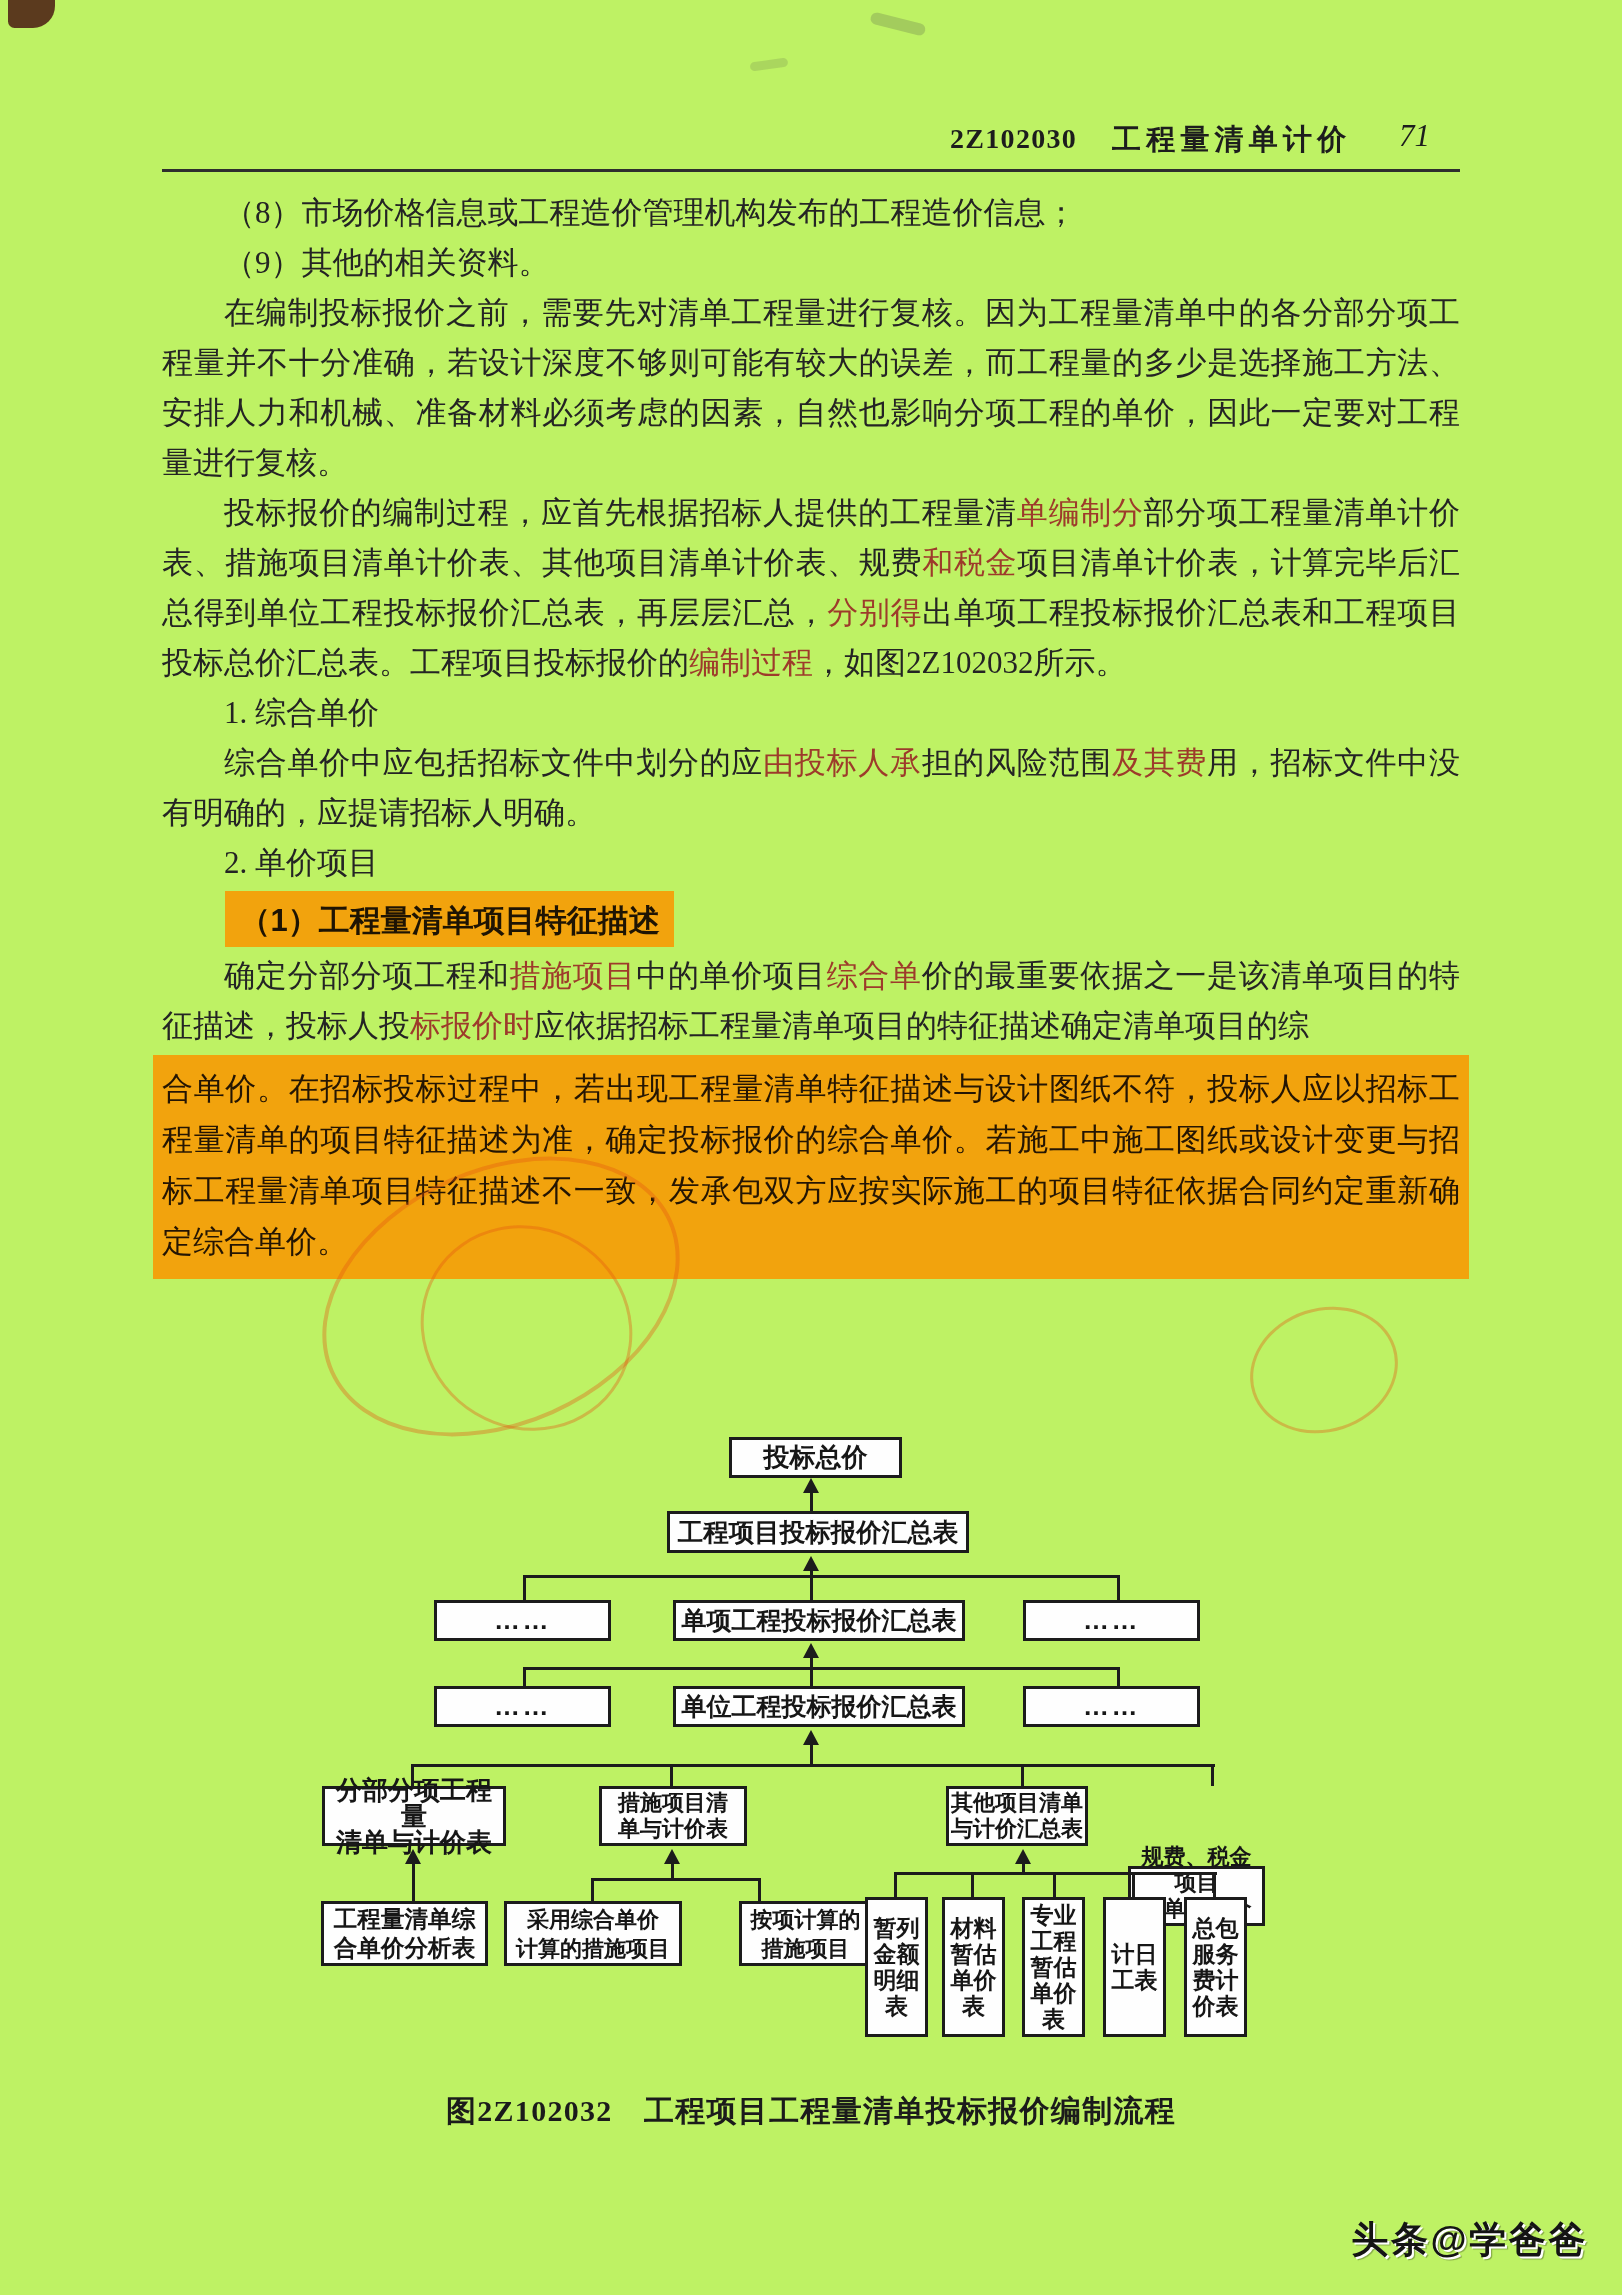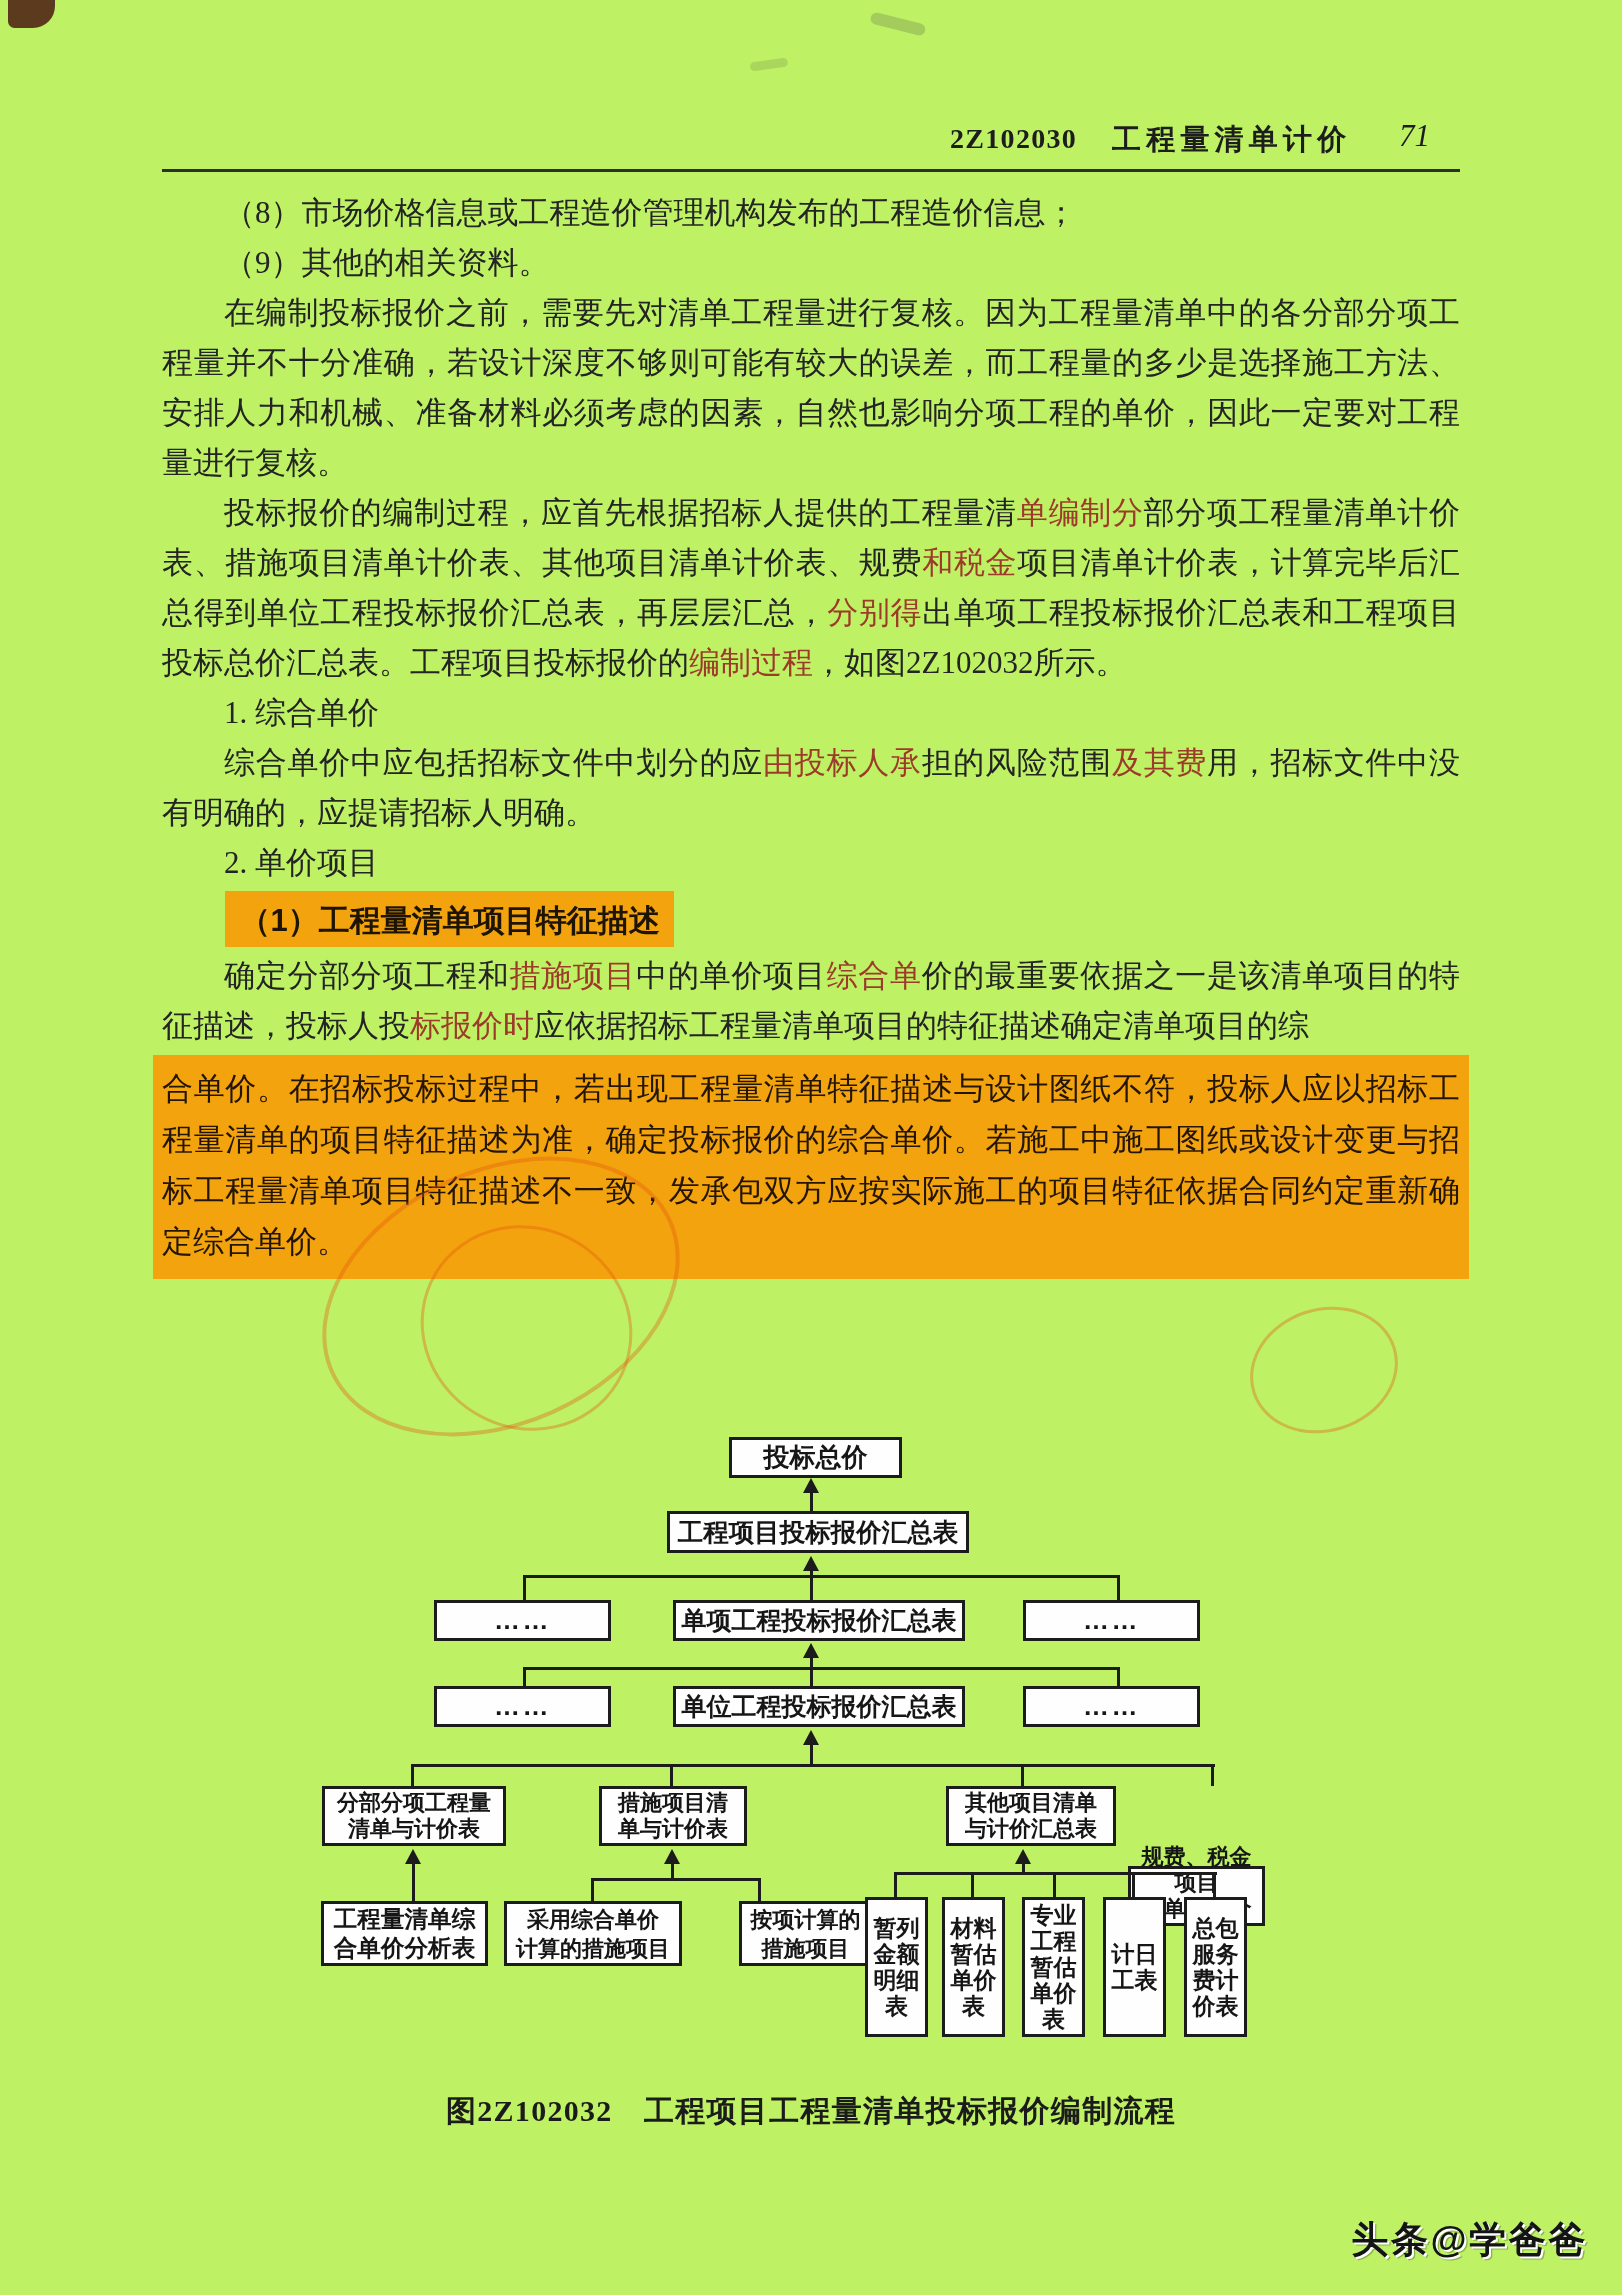--- a/index.html
+++ b/index.html
@@ -108,25 +108,25 @@
     <div class="fbox" style="left:673px;top:1686px;width:292px;height:41px;font-size:25px;">单位工程投标报价汇总表</div>
     <div class="fbox" style="left:1023px;top:1686px;width:177px;height:41px;font-size:26px;letter-spacing:2.6px;">……</div>
     <div class="tri" style="left:803px;top:1730px;"></div>
     <div class="vline" style="left:810px;top:1744px;width:2.6px;height:20px;"></div>
     <div class="hline" style="left:412px;top:1764px;width:803px;height:2.6px;"></div>
     <div class="vline" style="left:411px;top:1764px;width:2.6px;height:21.6px;"></div>
     <div class="vline" style="left:670px;top:1764px;width:2.6px;height:21.6px;"></div>
     <div class="vline" style="left:1021px;top:1764px;width:2.6px;height:21.6px;"></div>
     <div class="vline" style="left:1211px;top:1764px;width:2.6px;height:21.6px;"></div>
 
-    <div class="fbox" style="left:322px;top:1786px;width:184px;height:60px;font-size:22px;line-height:26px;">分部分项工程量
+    <div class="fbox" style="left:322px;top:1786px;width:184px;height:60px;font-size:26px;line-height:26px;">分部分项工程量
 清单与计价表</div>
     <div class="fbox" style="left:599px;top:1786px;width:148px;height:60px;font-size:22px;line-height:26px;">措施项目清
 单与计价表</div>
-    <div class="fbox" style="left:946px;top:1786px;width:170px;height:60px;font-size:22px;line-height:26px;">其他项目清单
+    <div class="fbox" style="left:946px;top:1786px;width:142px;height:60px;font-size:22px;line-height:26px;">其他项目清单
 与计价汇总表</div>
     <div class="fbox" style="left:1128px;top:1866px;width:137px;height:60px;font-size:22px;line-height:26px;">规费、税金项目
 清单与计价表</div>
 
     <div class="tri" style="left:405px;top:1849px;"></div>
     <div class="vline" style="left:412px;top:1863px;width:2.6px;height:38px;"></div>
 
     <div class="tri" style="left:664px;top:1849px;"></div>
     <div class="vline" style="left:671px;top:1863px;width:2.6px;height:16.4px;"></div>
     <div class="hline" style="left:592px;top:1878px;width:168px;height:2.6px;"></div>

